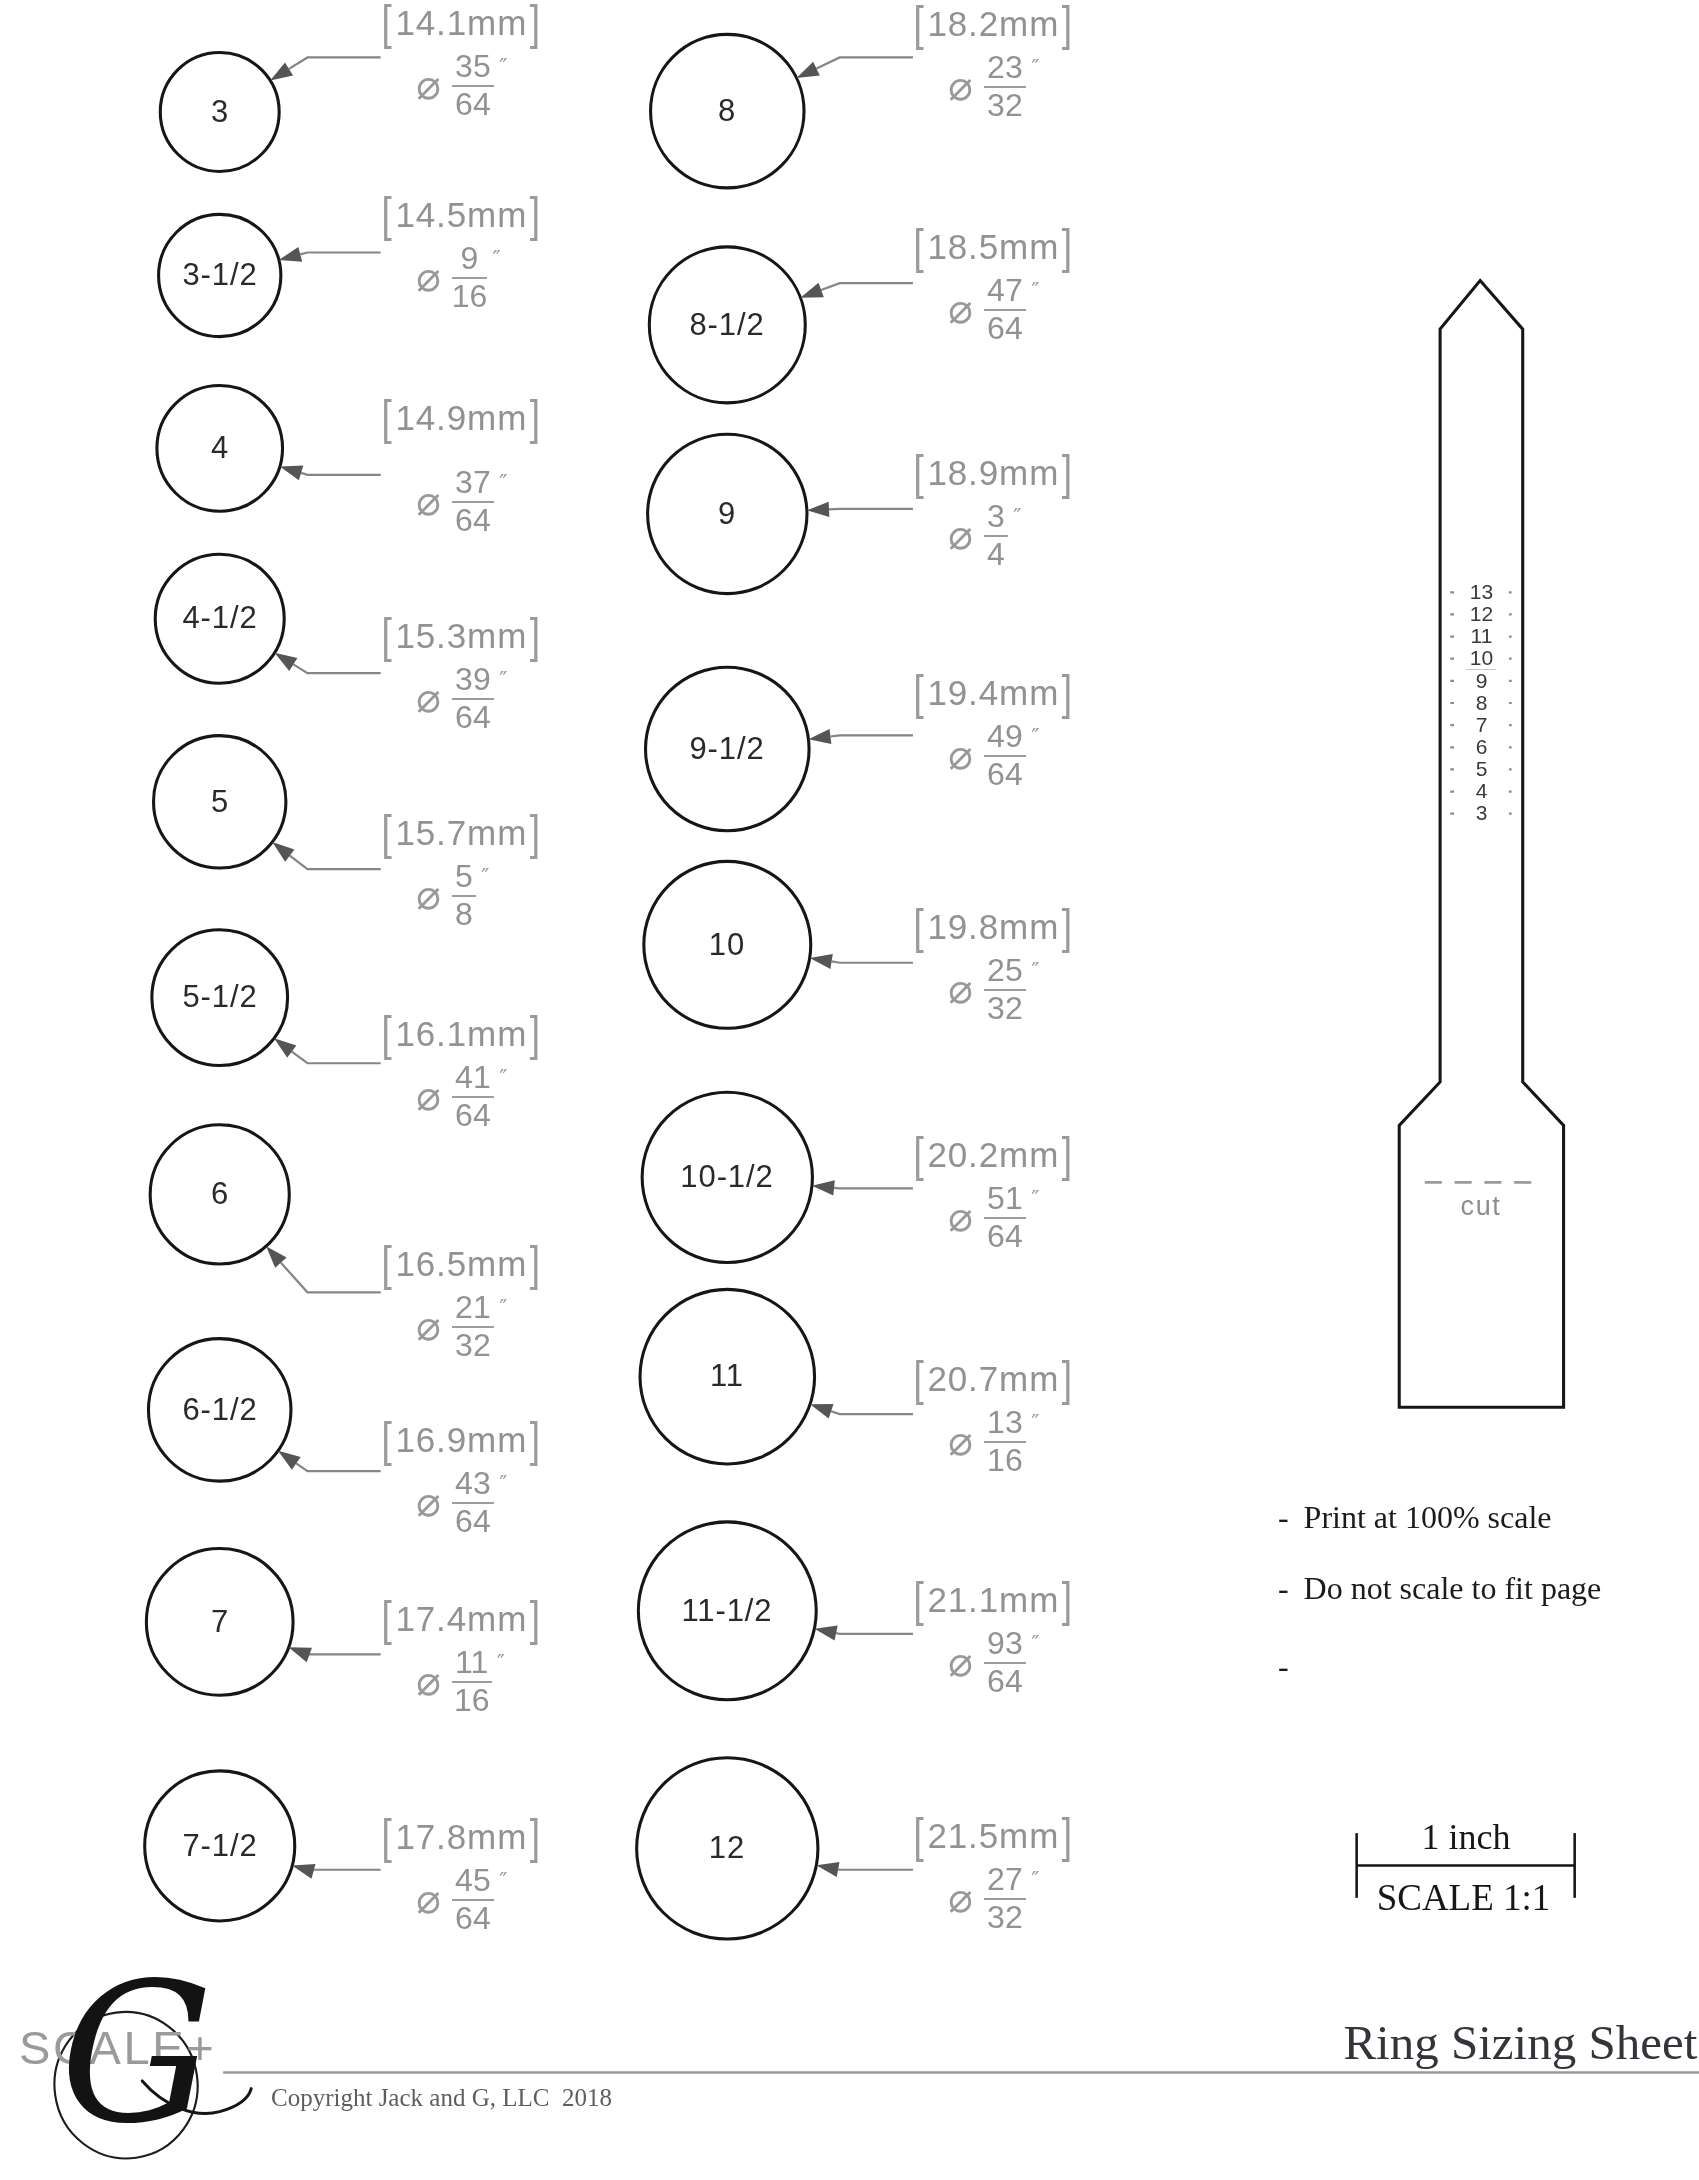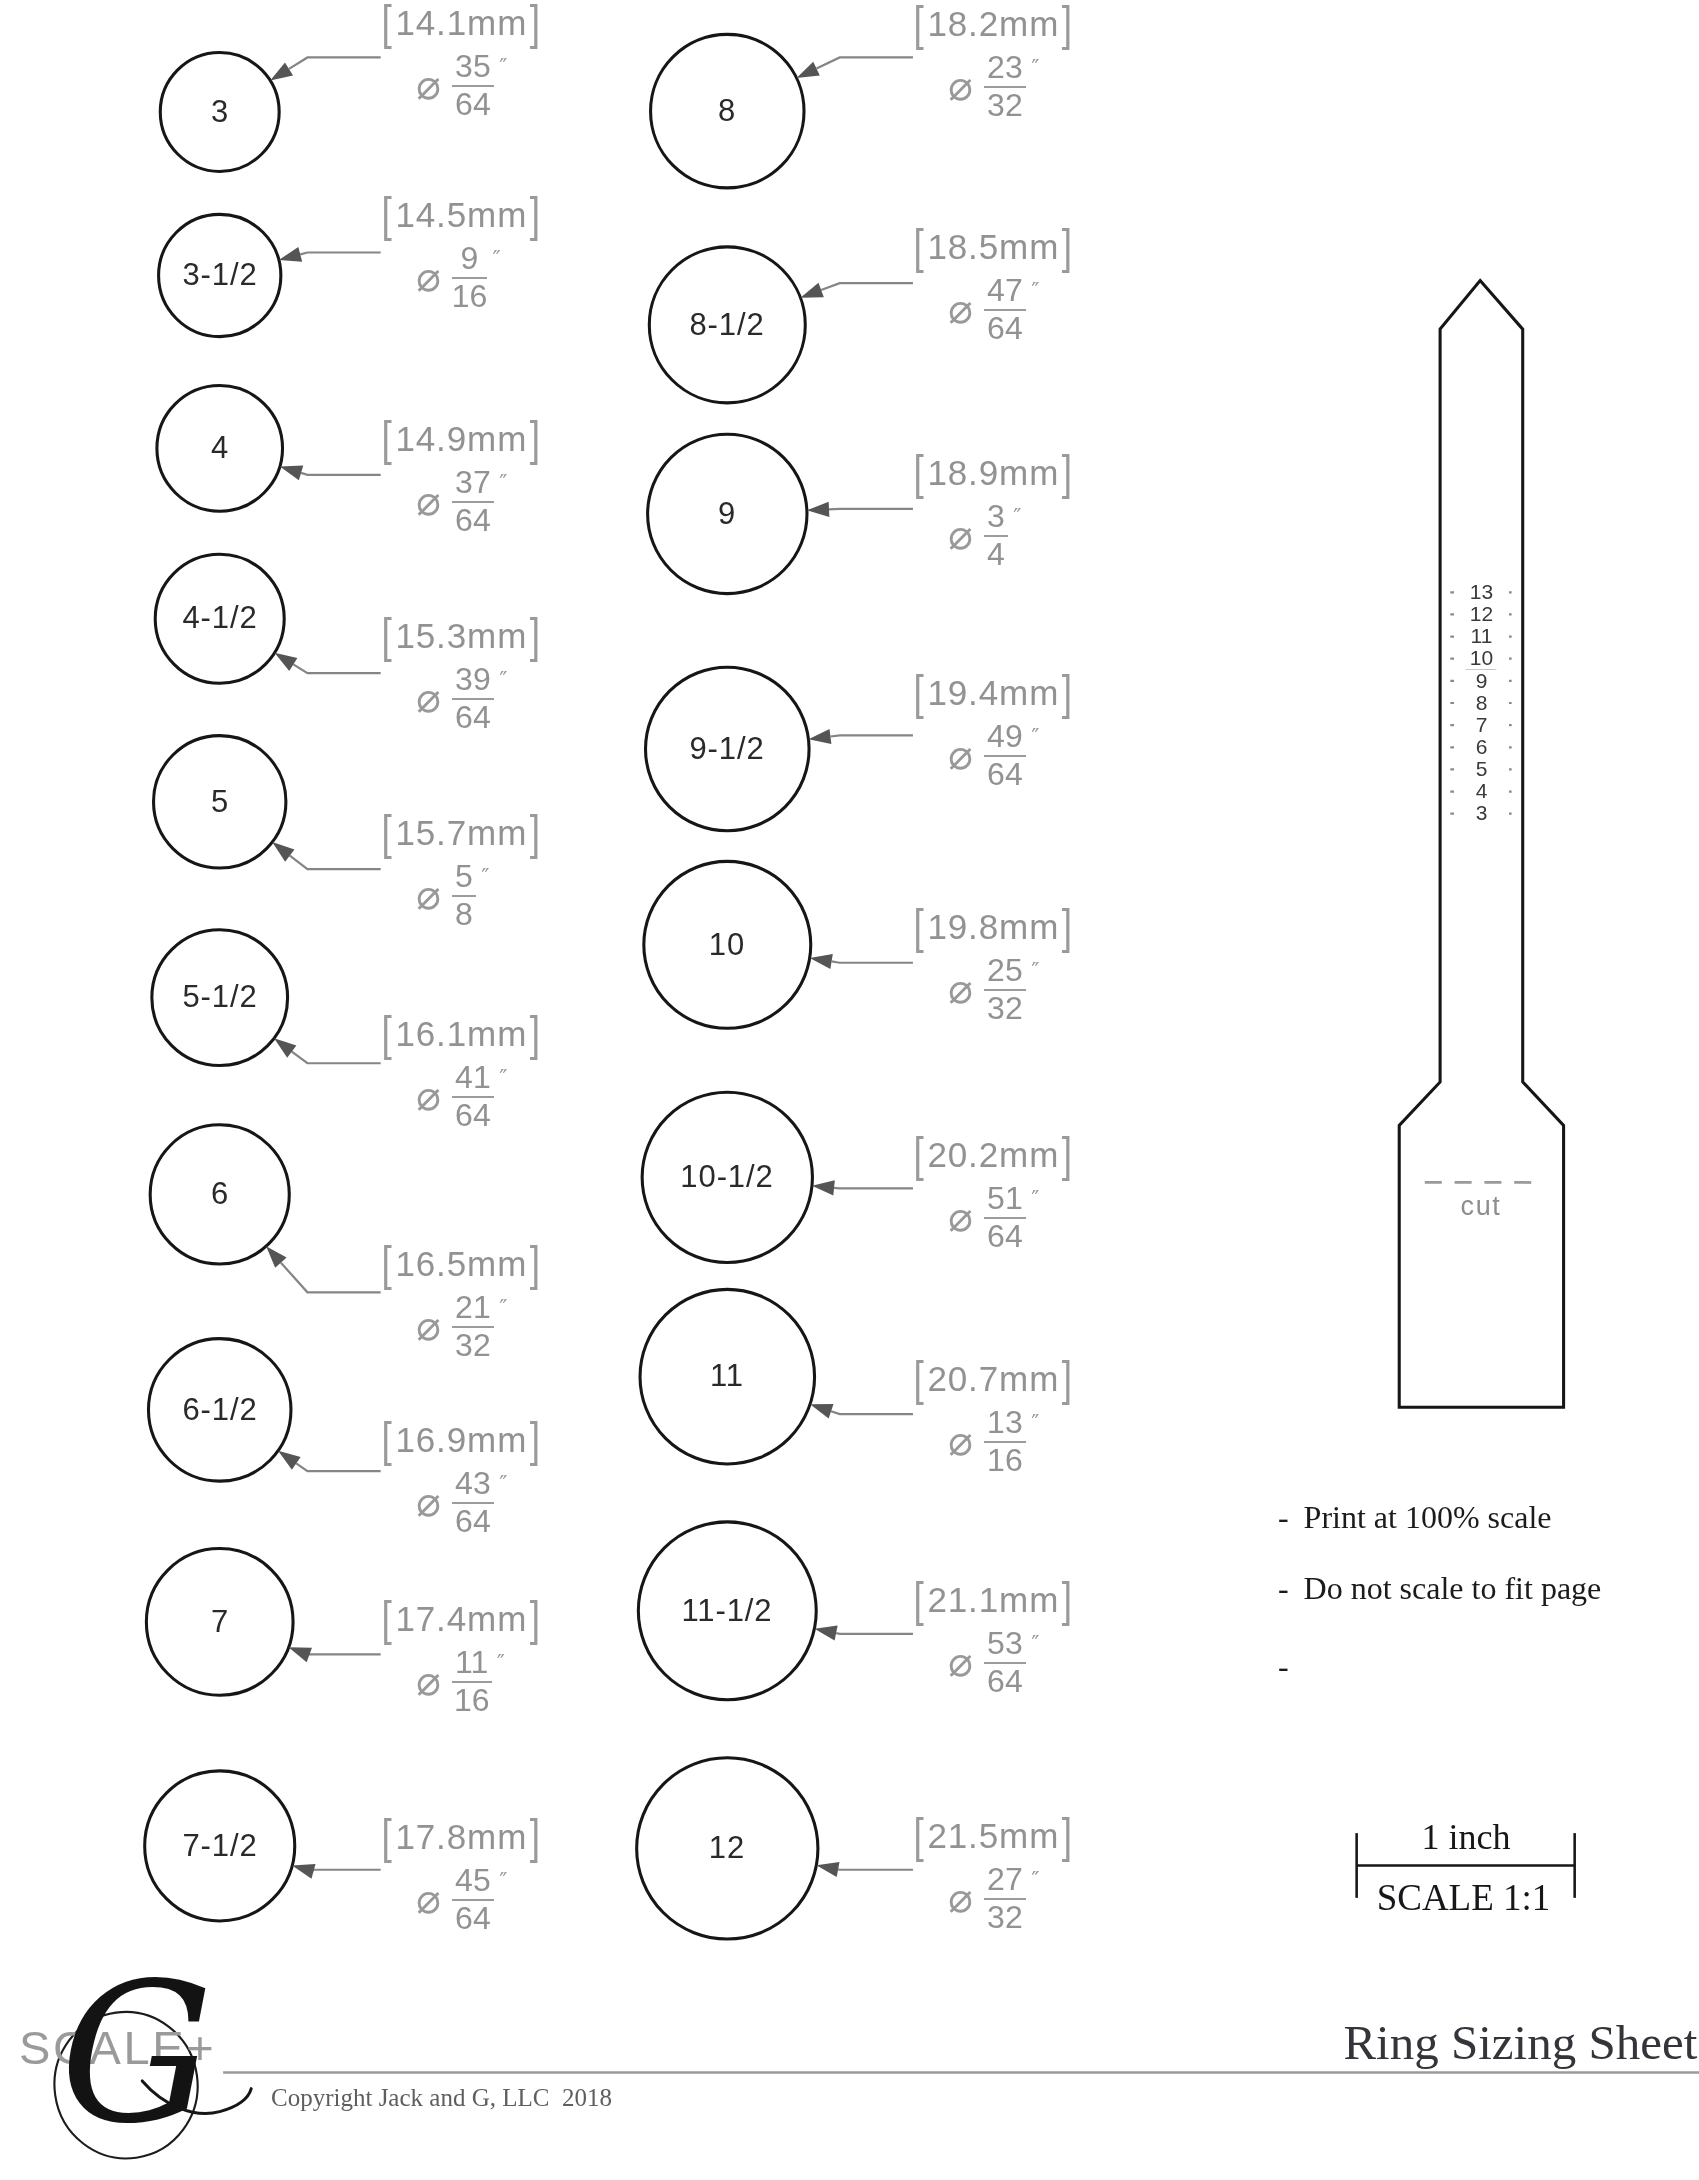--- a/index.html
+++ b/index.html
@@ -187,21 +187,21 @@
       <div class="mm-label" style="left: 379px; top: 195px;"><span class="br">[</span><span>14.5mm</span><span class="br">]</span></div>
       <div class="frac-label" style="left: 415px; top: 241px;">
         <span class="dia">⌀</span>
         <span class="frac">
           <span class="num">9</span>
           <span class="den">16</span>
         </span>
         <span class="inch">″</span>
       </div>
       <div class="circle-num" style="left: 220px; top: 431px;">4</div>
-      <div class="mm-label" style="left: 379px; top: 419px;"><span class="br">[</span><span>14.9mm</span><span class="br">]</span></div>
+      <div class="mm-label" style="left: 379px; top: 398px;"><span class="br">[</span><span>14.9mm</span><span class="br">]</span></div>
       <div class="frac-label" style="left: 415px; top: 465px;">
         <span class="dia">⌀</span>
         <span class="frac">
           <span class="num">37</span>
           <span class="den">64</span>
         </span>
         <span class="inch">″</span>
       </div>
       <div class="circle-num" style="left: 220px; top: 601px;">4-1/2</div>
       <div class="mm-label" style="left: 379px; top: 616px;"><span class="br">[</span><span>15.3mm</span><span class="br">]</span></div>
@@ -341,21 +341,21 @@
           <span class="num">13</span>
           <span class="den">16</span>
         </span>
         <span class="inch">″</span>
       </div>
       <div class="circle-num" style="left: 727px; top: 1594px;">11-1/2</div>
       <div class="mm-label" style="left: 911px; top: 1580px;"><span class="br">[</span><span>21.1mm</span><span class="br">]</span></div>
       <div class="frac-label" style="left: 947px; top: 1626px;">
         <span class="dia">⌀</span>
         <span class="frac">
-          <span class="num">53</span>
+          <span class="num">93</span>
           <span class="den">64</span>
         </span>
         <span class="inch">″</span>
       </div>
       <div class="circle-num" style="left: 727px; top: 1831px;">12</div>
       <div class="mm-label" style="left: 911px; top: 1816px;"><span class="br">[</span><span>21.5mm</span><span class="br">]</span></div>
       <div class="frac-label" style="left: 947px; top: 1862px;">
         <span class="dia">⌀</span>
         <span class="frac">
           <span class="num">27</span>

